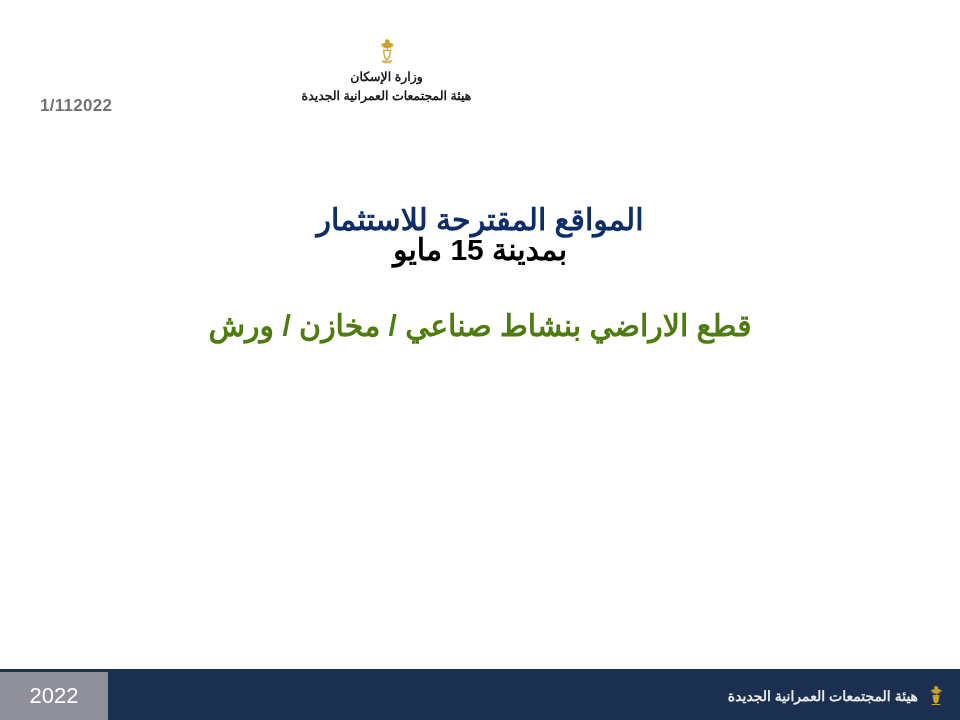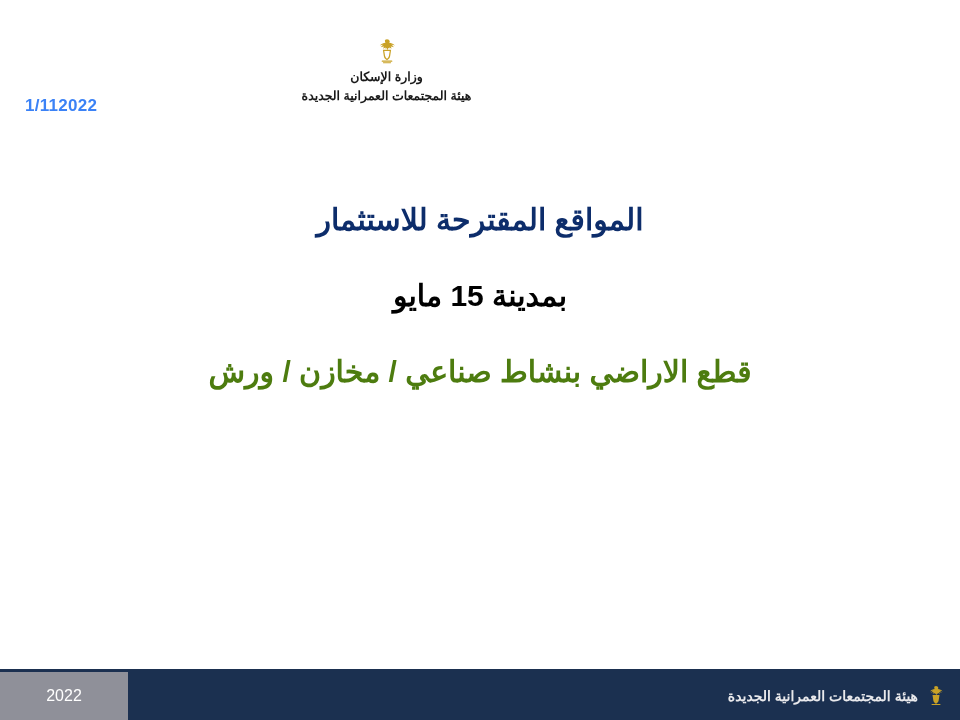--- a/index.html
+++ b/index.html
@@ -46,45 +46,44 @@
     letter-spacing: 0;
   }
   .ministry-lines div {
     white-space: nowrap;
   }
 
   
   .doc-code {
     position: absolute;
     top: 96px;
-    left: 25px;
+    left: 40px;
     font-size: 17px;
     font-weight: bold;
-    color: #3b82f6;
+    color: #737373;
     direction: ltr;
     letter-spacing: 0.3px;
   }
 
   
   .title-block {
     position: absolute;
     top: 205px;
     left: 0;
     width: 960px;
     text-align: center;
     direction: rtl;
   }
   .title-line {
     line-height: 1.0;
   }
   .t1 {
     color: #0d2d6b;
     font-size: 30px;
     font-weight: bold;
-    margin-bottom: 46px;
   }
   .t2 {
     color: #000000;
     font-size: 30px;
     font-weight: bold;
     margin-bottom: 46px;
   }
   .t3 {
     color: #4d7c0f;
     font-size: 30px;
@@ -114,25 +113,25 @@
     color: #e9e9ec;
     font-size: 14px;
     font-weight: bold;
     direction: rtl;
     white-space: nowrap;
   }
   .footer-spacer {
     flex: 1 1 auto;
   }
   .footer-year {
-    width: 128px;
+    width: 108px;
     height: 48px;
     background: #8f9099;
     color: #ffffff;
-    font-size: 16px;
+    font-size: 22px;
     display: flex;
     align-items: center;
     justify-content: center;
     direction: ltr;
     flex: 0 0 auto;
   }
   .footer-rule {
     position: absolute;
     left: 0;
     bottom: 48px;

